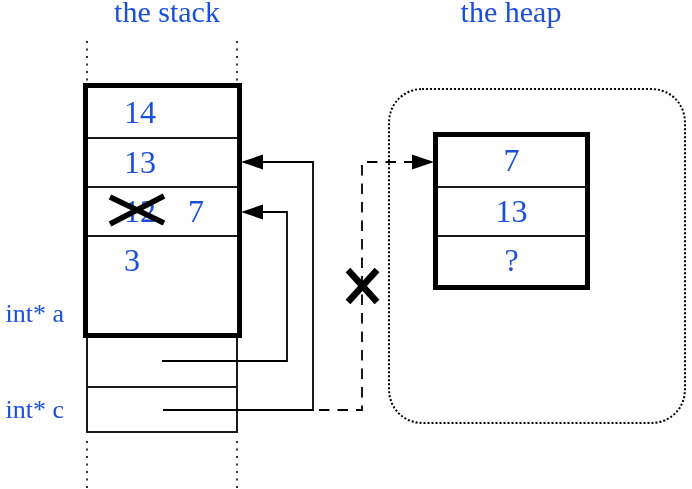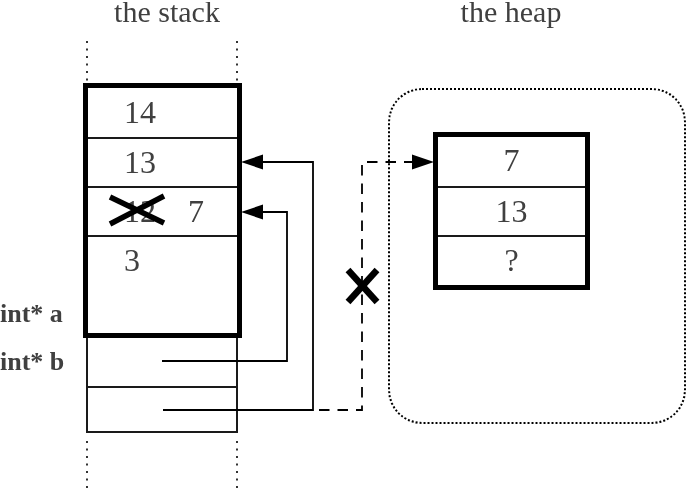--- a/index.html
+++ b/index.html
@@ -2,21 +2,21 @@
 <html><head>
 <meta charset="utf-8">
 <style>
   html, body { margin: 0; padding: 0; background: #ffffff; }
   #canvas {
     position: relative;
     width: 692px;
     height: 489px;
     background: #ffffff;
     font-family: "Liberation Serif", "DejaVu Serif", serif;
-    color: #404040;
+    color: #1d4ed8;
     overflow: hidden;
   }
   .title {
     position: absolute;
     top: -5px;
     width: 170px;
     text-align: center;
     font-size: 30px;
     line-height: 34px;
     white-space: nowrap;
@@ -57,25 +57,24 @@
     border-bottom: 2px solid #1a1a1a;
     background: #fff;
   }
   #stack-lower .pcell { height: 48px; box-sizing: border-box; }
   #stack-lower .pcell + .pcell { border-top: 2px solid #1a1a1a; height: 47px; }
 
   
   .ptr-label {
     position: absolute;
     left: 0; width: 64px;
-    text-align: left;
+    text-align: right;
     font-size: 26px;
     line-height: 32px;
     white-space: nowrap;
-    font-weight: bold;
   }
   #label-a { top: 298px; }
   #label-b { top: 346px; }
   #label-c { top: 394px; }
 
   
   #heap-region {
     position: absolute;
     left: 388px; top: 88px;
     width: 298px; height: 336px;
@@ -132,21 +131,21 @@
       <span>3</span>
     </div>
   </div>
 
   <div id="stack-lower">
     <div class="pcell"></div>
     <div class="pcell"></div>
   </div>
 
   <div class="ptr-label" id="label-a">int* a</div>
-  <div class="ptr-label" id="label-b">int* b</div>
+  <div class="ptr-label" id="label-c">int* c</div>
 
   <div id="heap-region"></div>
 
   <div id="heap-box">
     <div class="cell">
       <span>7</span>
     </div>
     <div class="cell">
       <span>13</span>
     </div>

